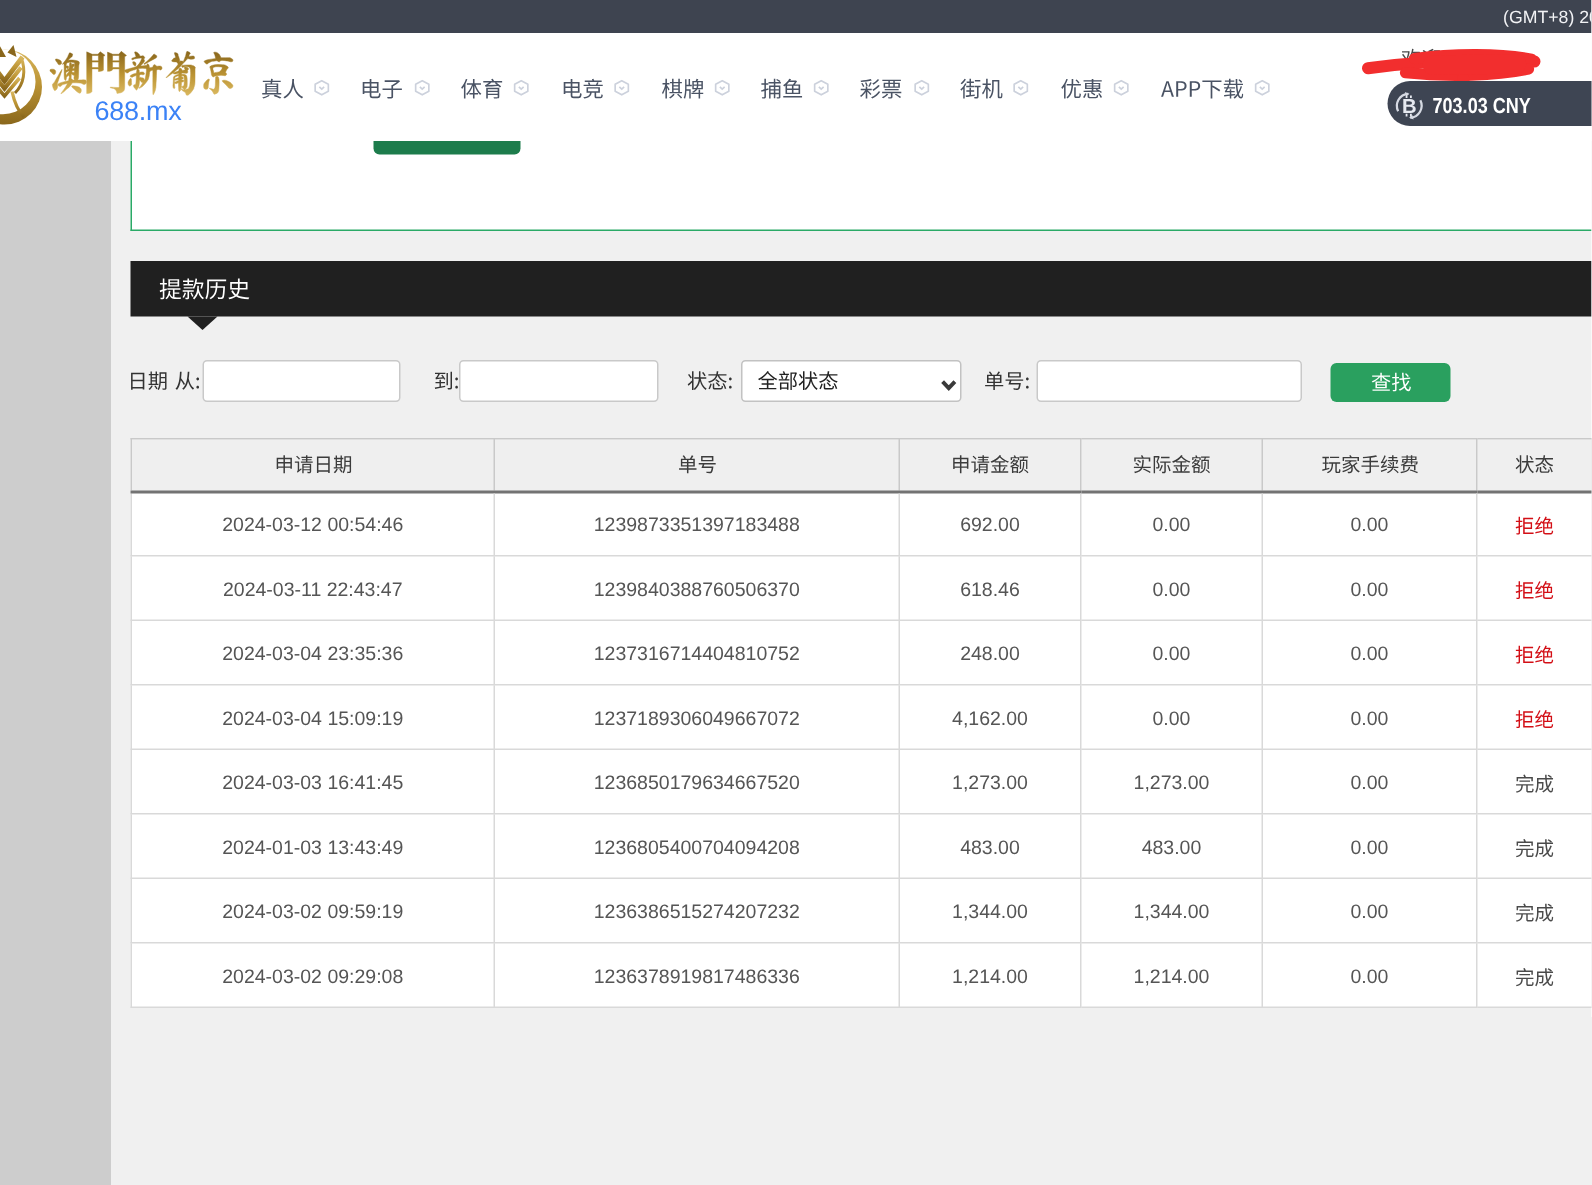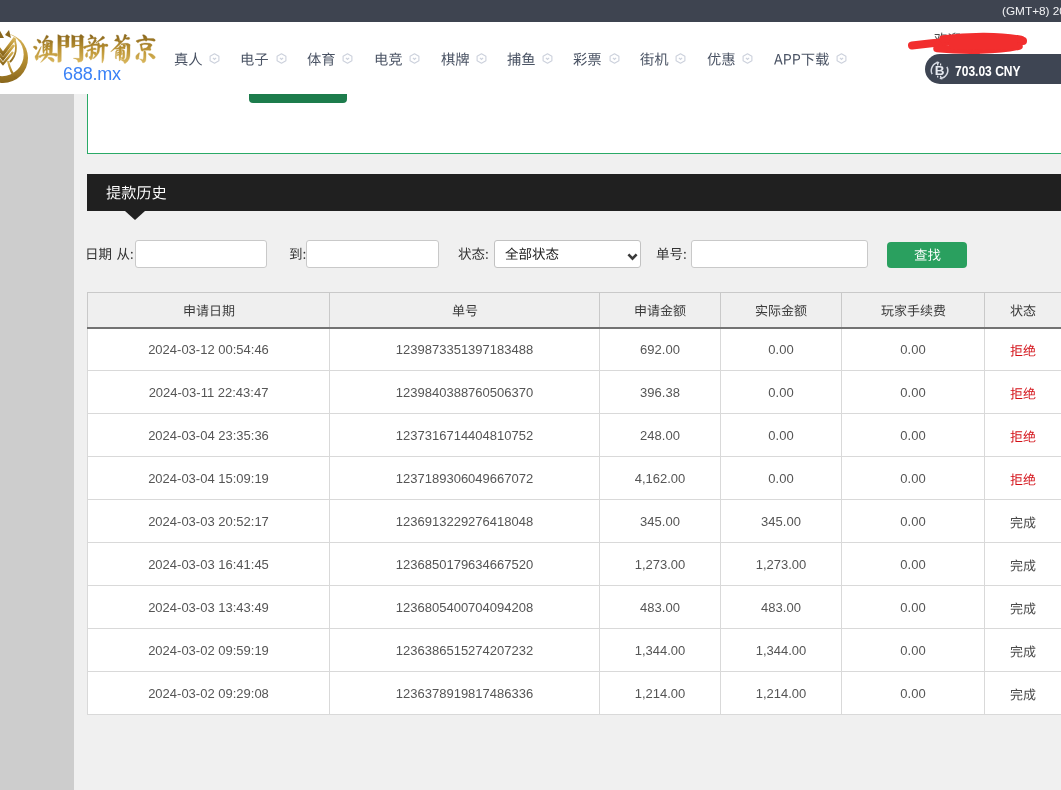--- a/index.html
+++ b/index.html
@@ -373,21 +373,21 @@
           <td><svg class="r" style="vertical-align:middle" width="26.0" height="13" viewBox="0 0 2000 1000">
               <g fill="#d30f16" transform="translate(0,880) scale(1,-1)">
                 <use href="#g62D2"></use>
                 <use href="#g7EDD" x="1000"></use>
               </g>
             </svg></td>
         </tr>
         <tr>
           <td>2024-03-11 22:43:47</td>
           <td>1239840388760506370</td>
-          <td>396.38</td>
+          <td>618.46</td>
           <td>0.00</td>
           <td>0.00</td>
           <td><svg class="r" style="vertical-align:middle" width="26.0" height="13" viewBox="0 0 2000 1000">
               <g fill="#d30f16" transform="translate(0,880) scale(1,-1)">
                 <use href="#g62D2"></use>
                 <use href="#g7EDD" x="1000"></use>
               </g>
             </svg></td>
         </tr>
         <tr>
@@ -406,51 +406,38 @@
         <tr>
           <td>2024-03-04 15:09:19</td>
           <td>1237189306049667072</td>
           <td>4,162.00</td>
           <td>0.00</td>
           <td>0.00</td>
           <td><svg class="r" style="vertical-align:middle" width="26.0" height="13" viewBox="0 0 2000 1000">
               <g fill="#d30f16" transform="translate(0,880) scale(1,-1)">
                 <use href="#g62D2"></use>
                 <use href="#g7EDD" x="1000"></use>
-              </g>
-            </svg></td>
-        </tr>
-        <tr>
-          <td>2024-03-03 20:52:17</td>
-          <td>1236913229276418048</td>
-          <td>345.00</td>
-          <td>345.00</td>
-          <td>0.00</td>
-          <td><svg class="r" style="vertical-align:middle" width="26.0" height="13" viewBox="0 0 2000 1000">
-              <g fill="#4a4a4a" transform="translate(0,880) scale(1,-1)">
-                <use href="#g5B8C"></use>
-                <use href="#g6210" x="1000"></use>
               </g>
             </svg></td>
         </tr>
         <tr>
           <td>2024-03-03 16:41:45</td>
           <td>1236850179634667520</td>
           <td>1,273.00</td>
           <td>1,273.00</td>
           <td>0.00</td>
           <td><svg class="r" style="vertical-align:middle" width="26.0" height="13" viewBox="0 0 2000 1000">
               <g fill="#4a4a4a" transform="translate(0,880) scale(1,-1)">
                 <use href="#g5B8C"></use>
                 <use href="#g6210" x="1000"></use>
               </g>
             </svg></td>
         </tr>
         <tr>
-          <td>2024-03-03 13:43:49</td>
+          <td>2024-01-03 13:43:49</td>
           <td>1236805400704094208</td>
           <td>483.00</td>
           <td>483.00</td>
           <td>0.00</td>
           <td><svg class="r" style="vertical-align:middle" width="26.0" height="13" viewBox="0 0 2000 1000">
               <g fill="#4a4a4a" transform="translate(0,880) scale(1,-1)">
                 <use href="#g5B8C"></use>
                 <use href="#g6210" x="1000"></use>
               </g>
             </svg></td>

